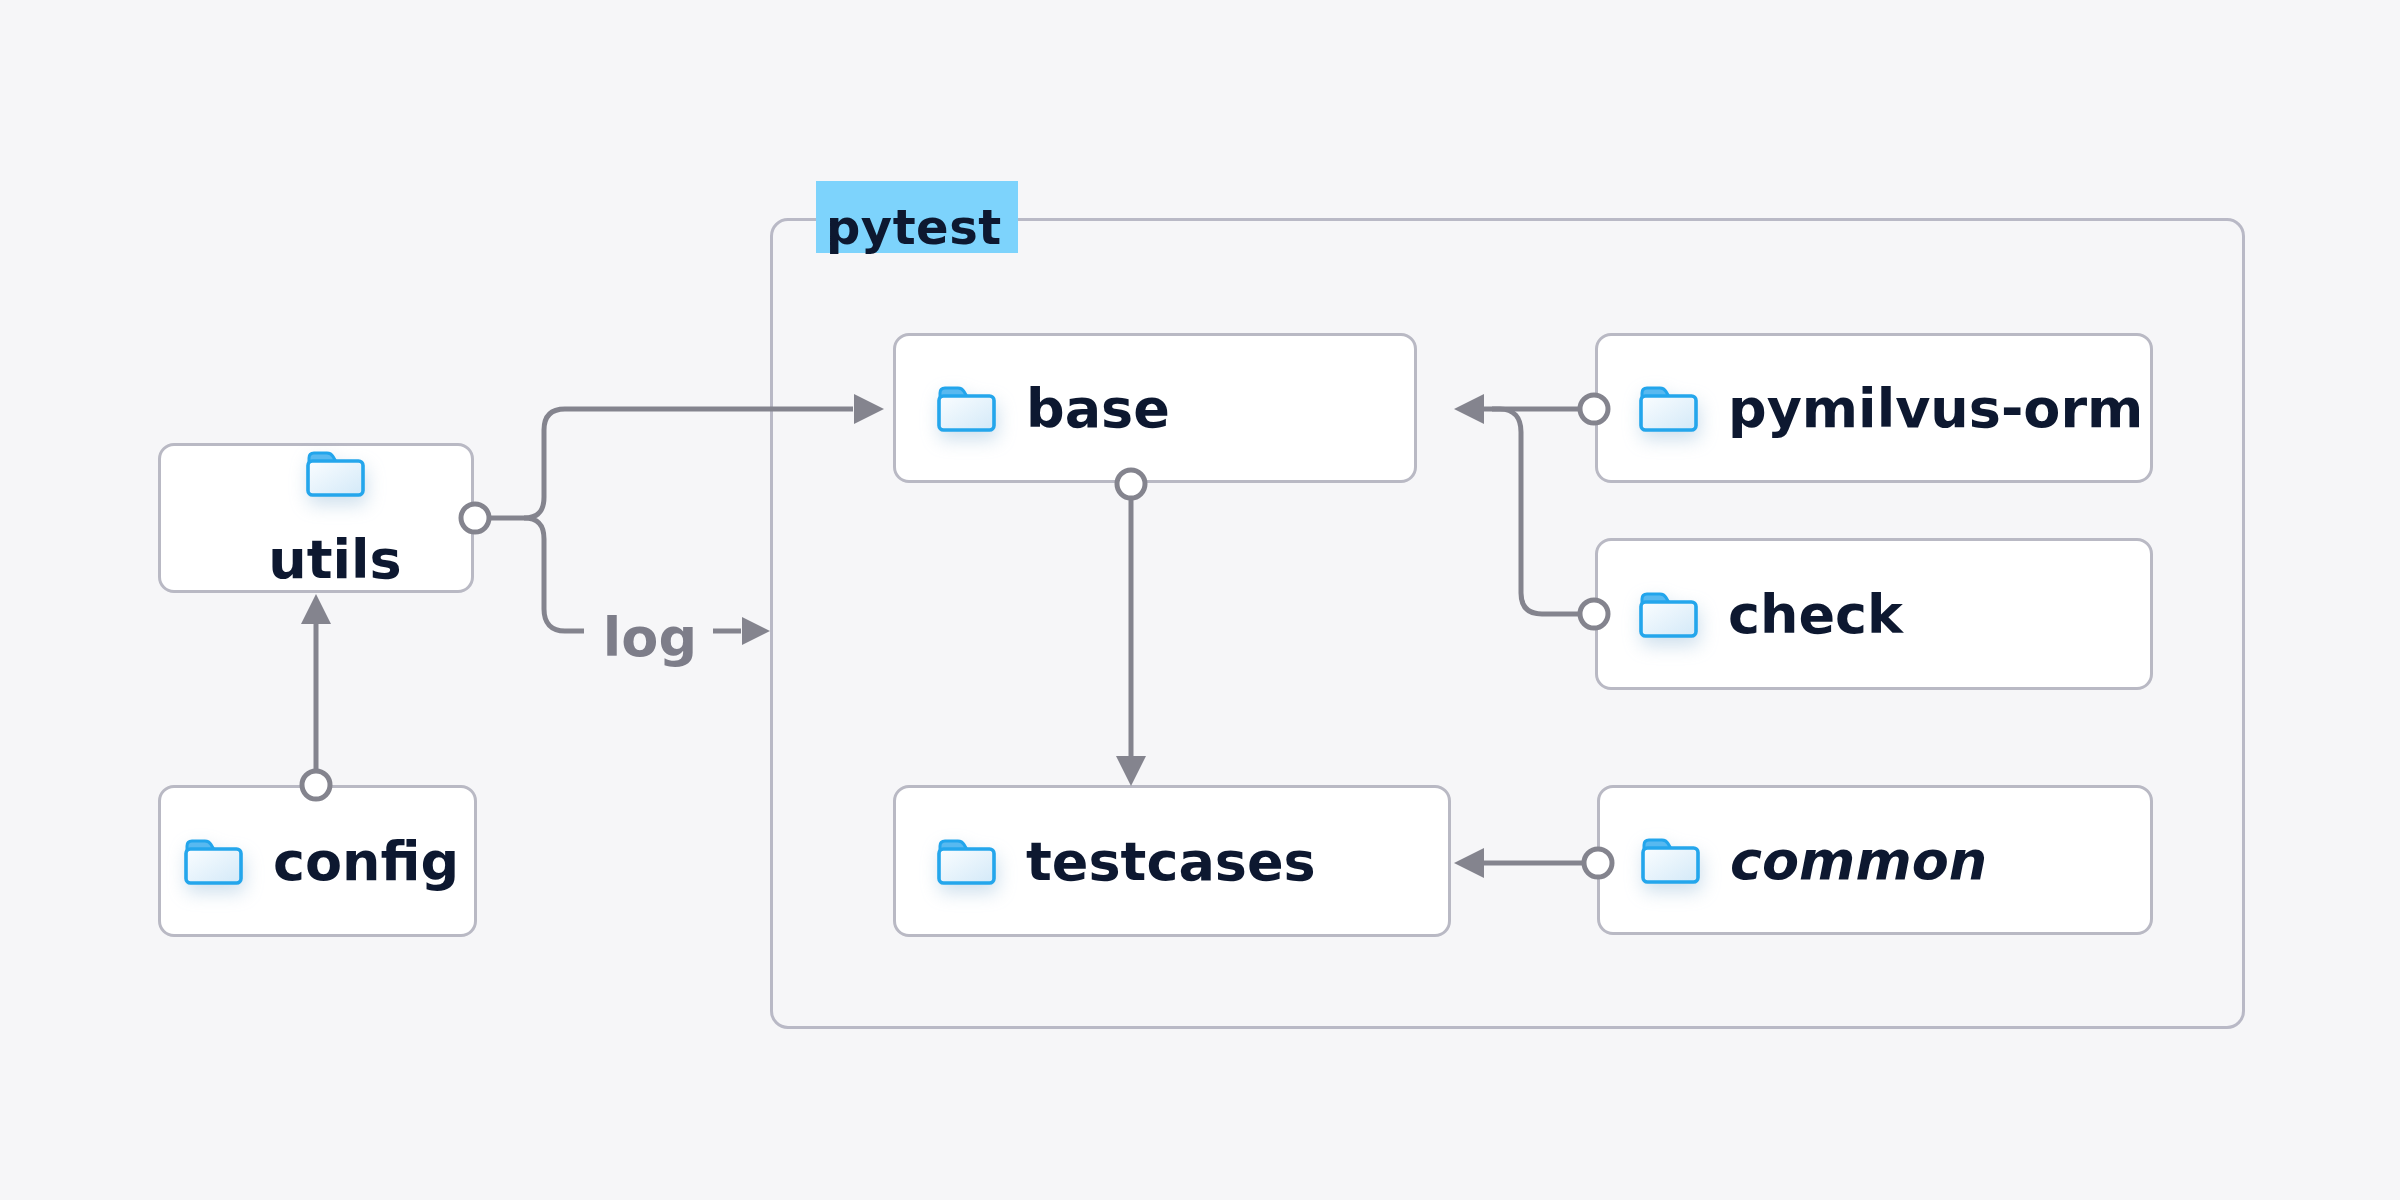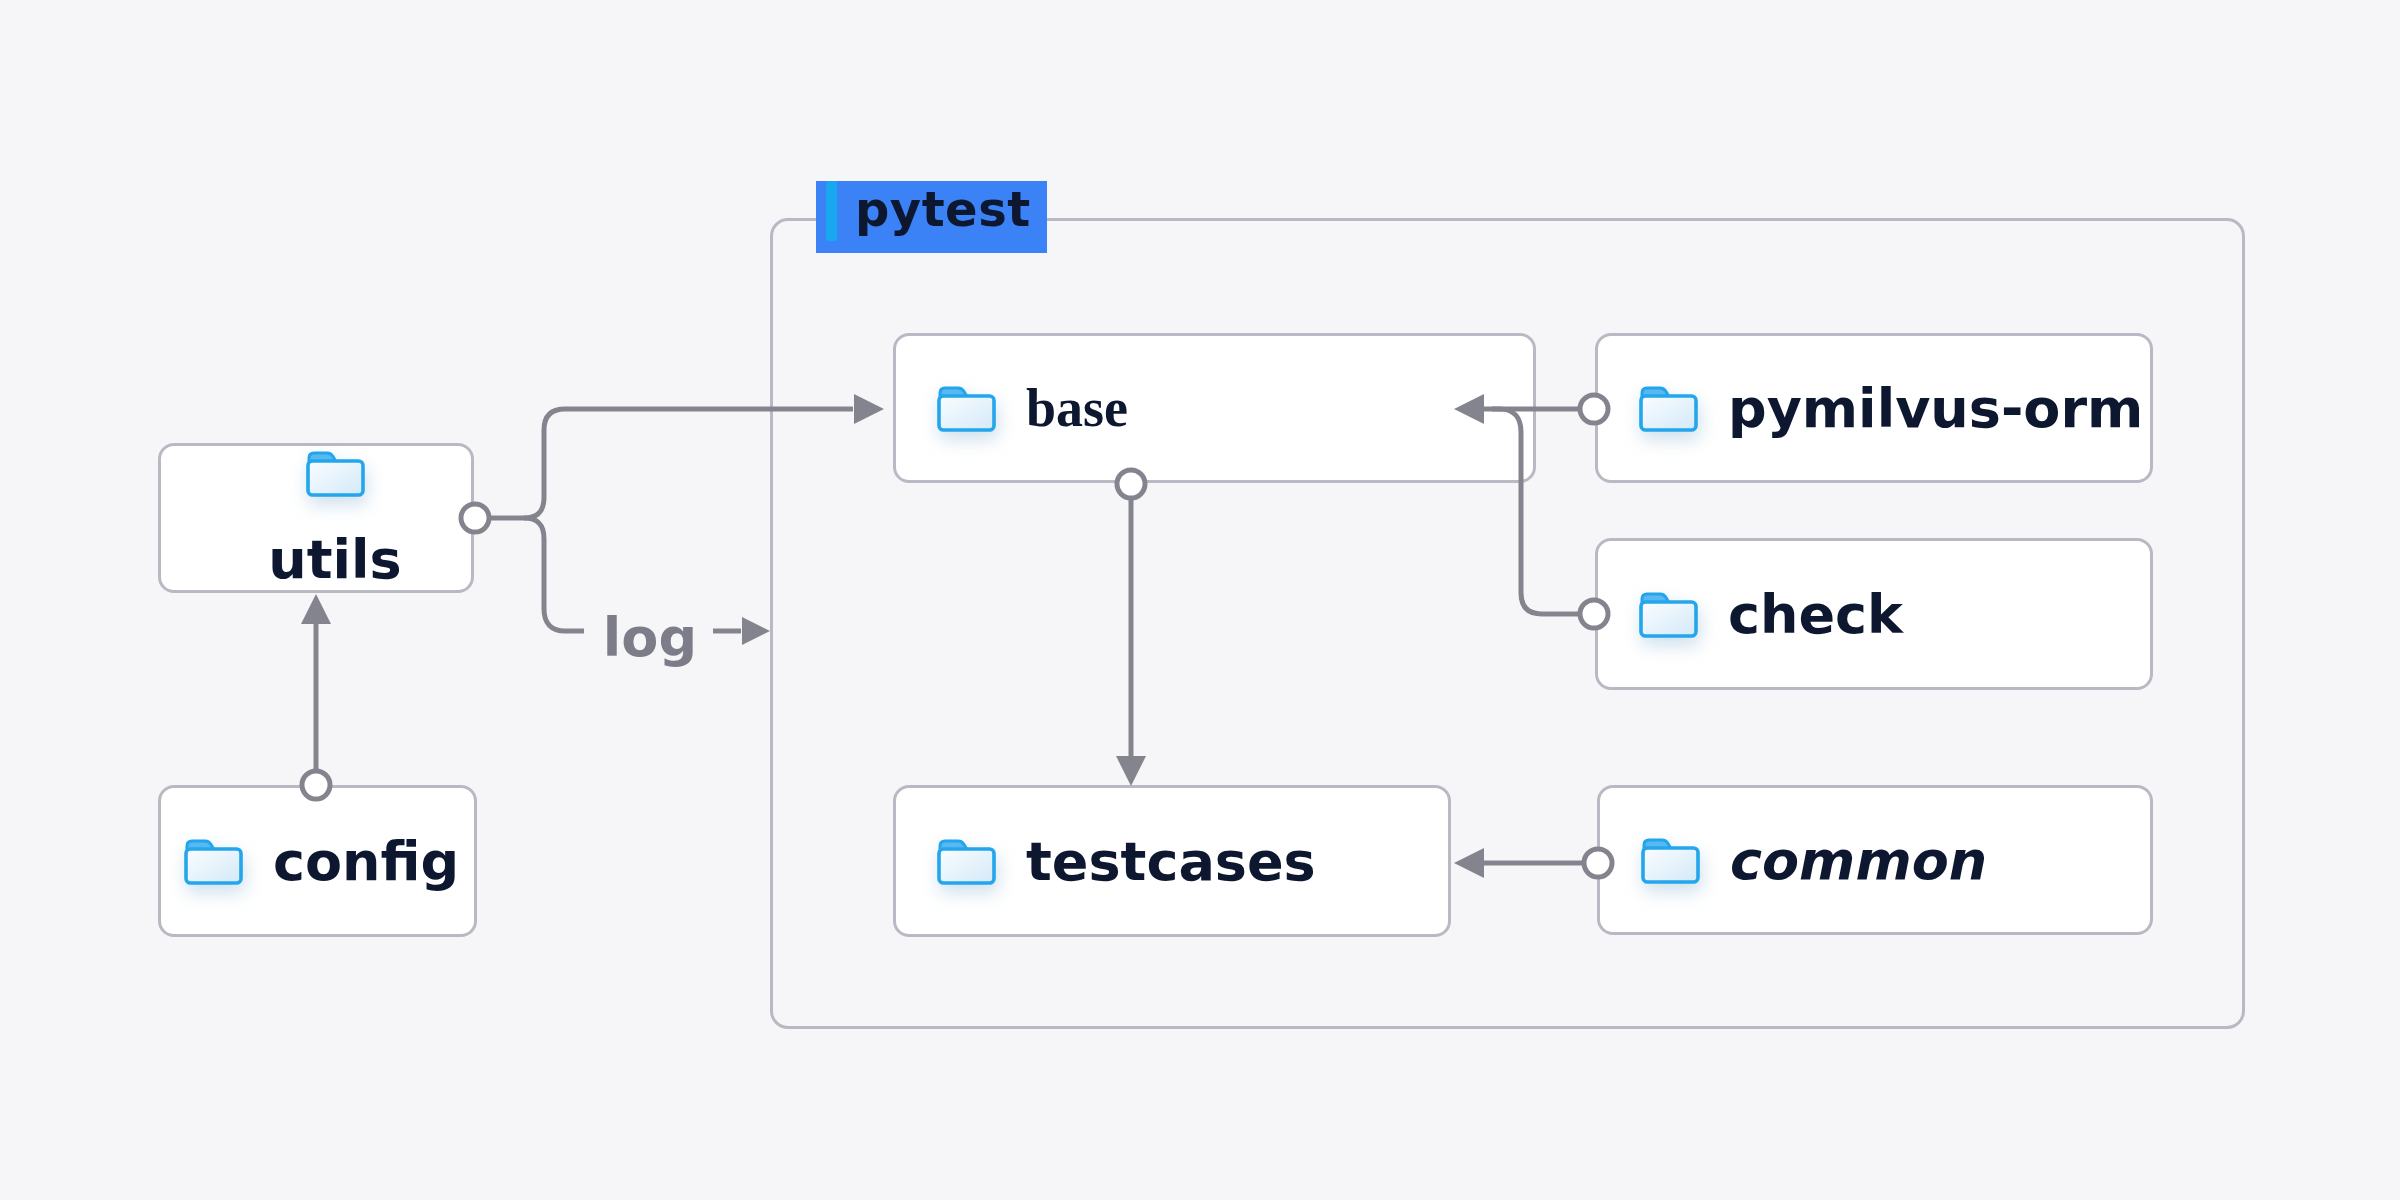--- a/index.html
+++ b/index.html
@@ -4,36 +4,36 @@
 <style>
   html,body{margin:0;padding:0;background:#f6f6f8;}
   body{width:2400px;height:1200px;overflow:hidden;
        font-family:"DejaVu Sans", sans-serif;}
   .stage{position:relative;width:2400px;height:1200px;background:#f6f6f8;}
 
   
   .group{position:absolute;left:770px;top:218px;width:1475px;height:811px;
          box-sizing:border-box;border:3px solid #b9b9c6;border-radius:18px;z-index:1;}
   .group-label{position:absolute;left:816px;top:181px;height:72px;z-index:2;
-         display:flex;align-items:flex-start;gap:18px;background:#3b82f6;
-         padding:0 16px 0 10px;}
+         display:flex;align-items:flex-end;gap:18px;background:#7dd3fc;
+         padding:0 16px 0 10px;flex-direction:column;}
   .accent-bar{width:11px;height:60px;background:#18a8f0;border-radius:2px;}
   .group-label .text{font-size:48px;font-weight:600;color:#0d1830;letter-spacing:0.5px;}
 
   
   .node{position:absolute;box-sizing:border-box;background:#ffffff;
         border:3px solid #b9b9c4;border-radius:16px;display:flex;align-items:center;
         padding-left:38px;gap:28px;z-index:2;white-space:nowrap;}
   .node .label{font-size:54px;font-weight:600;color:#0d1830;}
   .folder{width:64px;height:54px;flex:0 0 auto;
           filter:drop-shadow(2px 8px 9px rgba(110,160,200,0.33));}
 
   #n-utils    {left:158px; top:443px; width:316px; height:150px;flex-direction:column;}
   #n-config   {left:158px; top:785px; width:319px; height:152px;padding-left:20px;}
-  #n-base     {left:893px; top:333px; width:643px; height:150px;font-family:Liberation Serif, serif;}
+  #n-base     {left:893px; top:333px; width:524px; height:150px;}
   #n-pymilvus {left:1595px;top:333px; width:558px; height:150px;}
   #n-check    {left:1595px;top:538px; width:558px; height:152px;}
   #n-testcases{left:893px; top:785px; width:558px; height:152px;}
   #n-common   {left:1597px;top:785px; width:556px; height:150px;font-style:italic;}
 
   
   .edges{position:absolute;left:0;top:0;width:2400px;height:1200px;z-index:3;
          pointer-events:none;}
   .edges .line{stroke:#84848e;stroke-width:5;fill:none;}
   .edges .head{fill:#84848e;stroke:none;}

